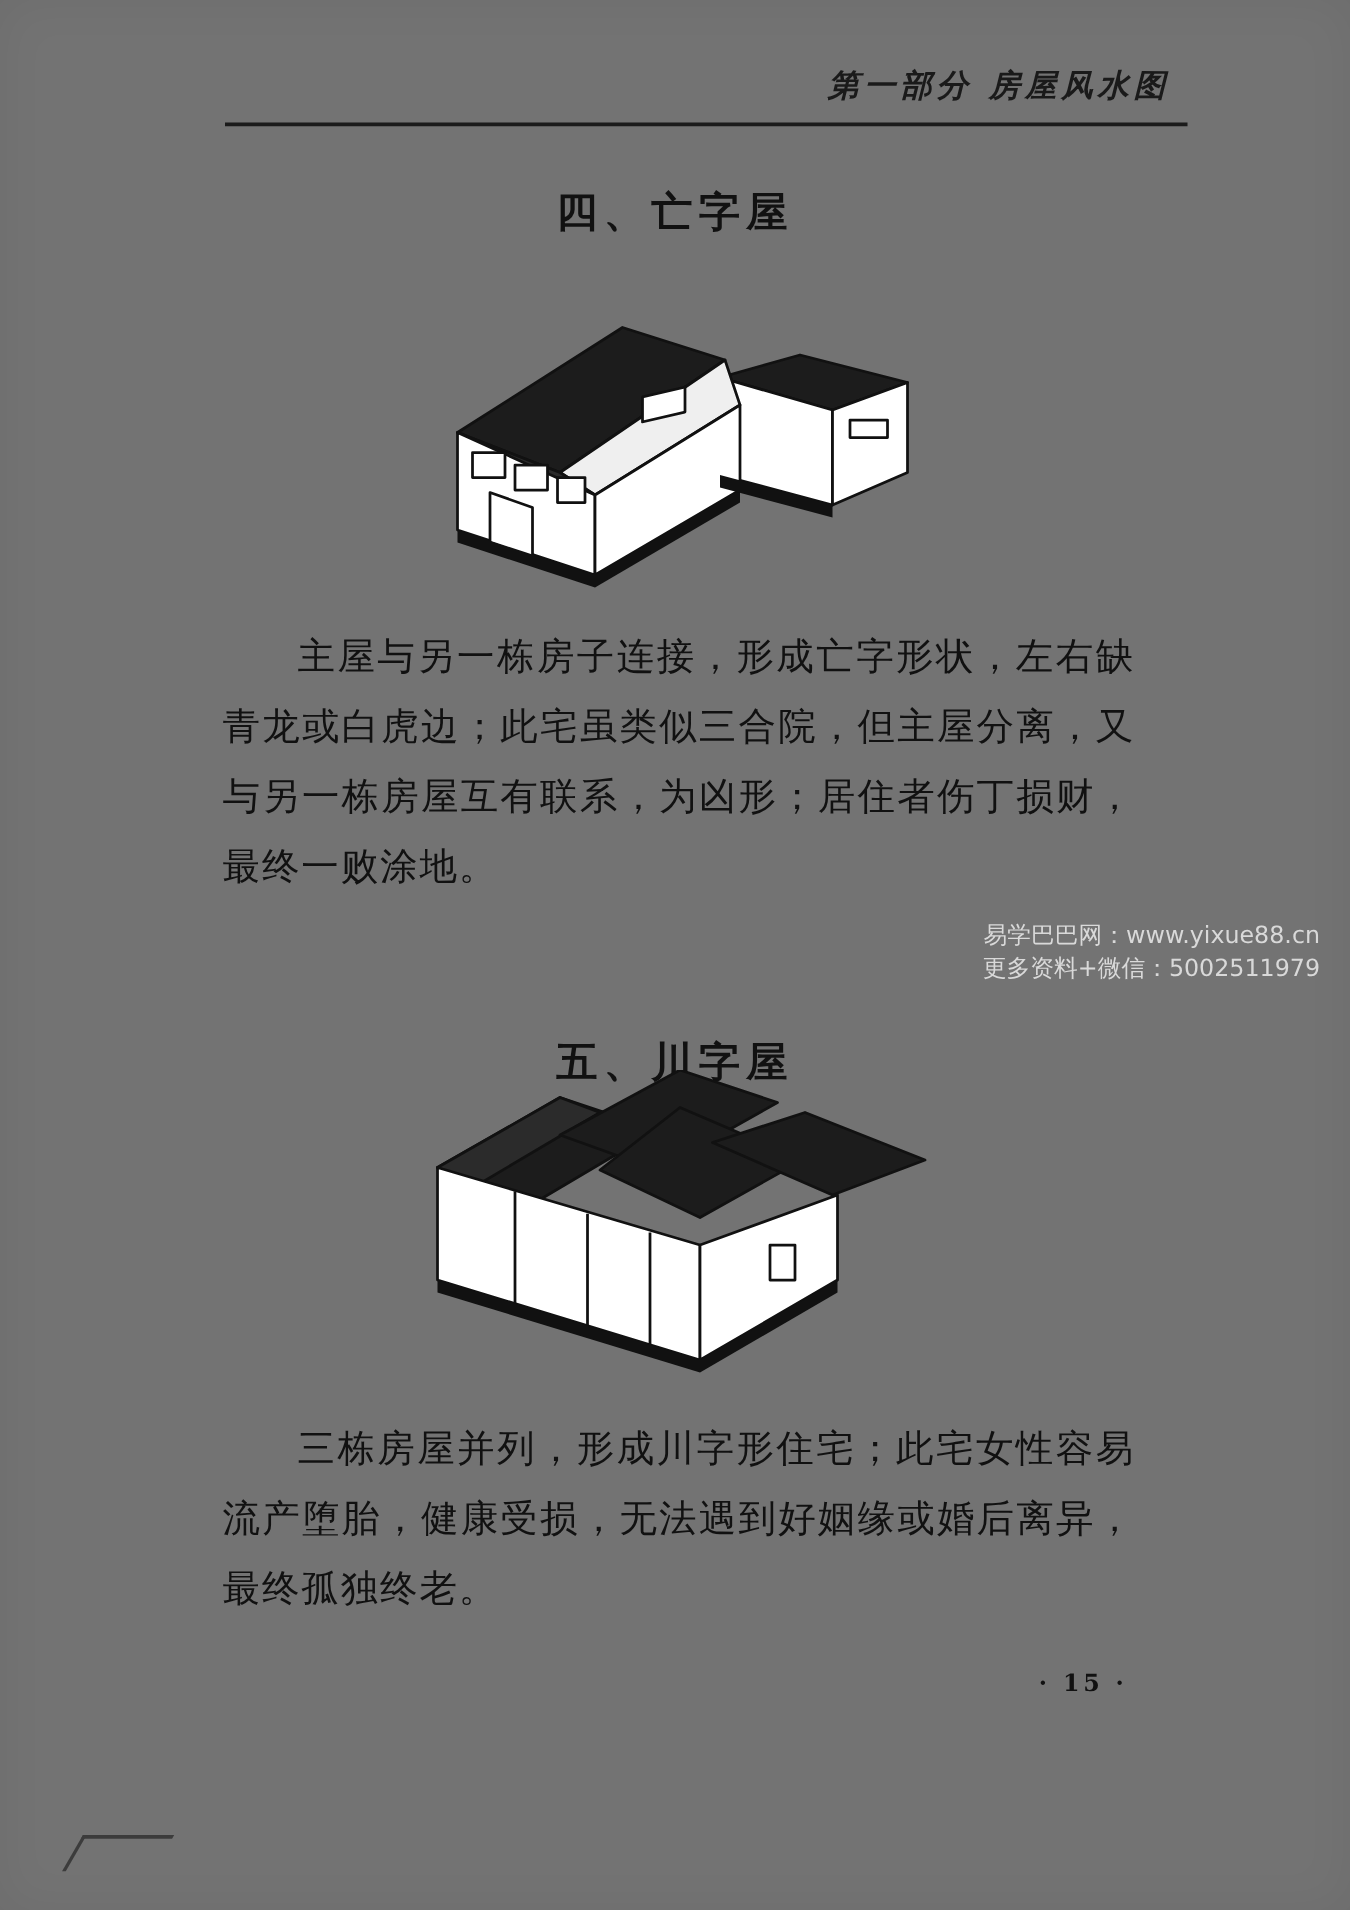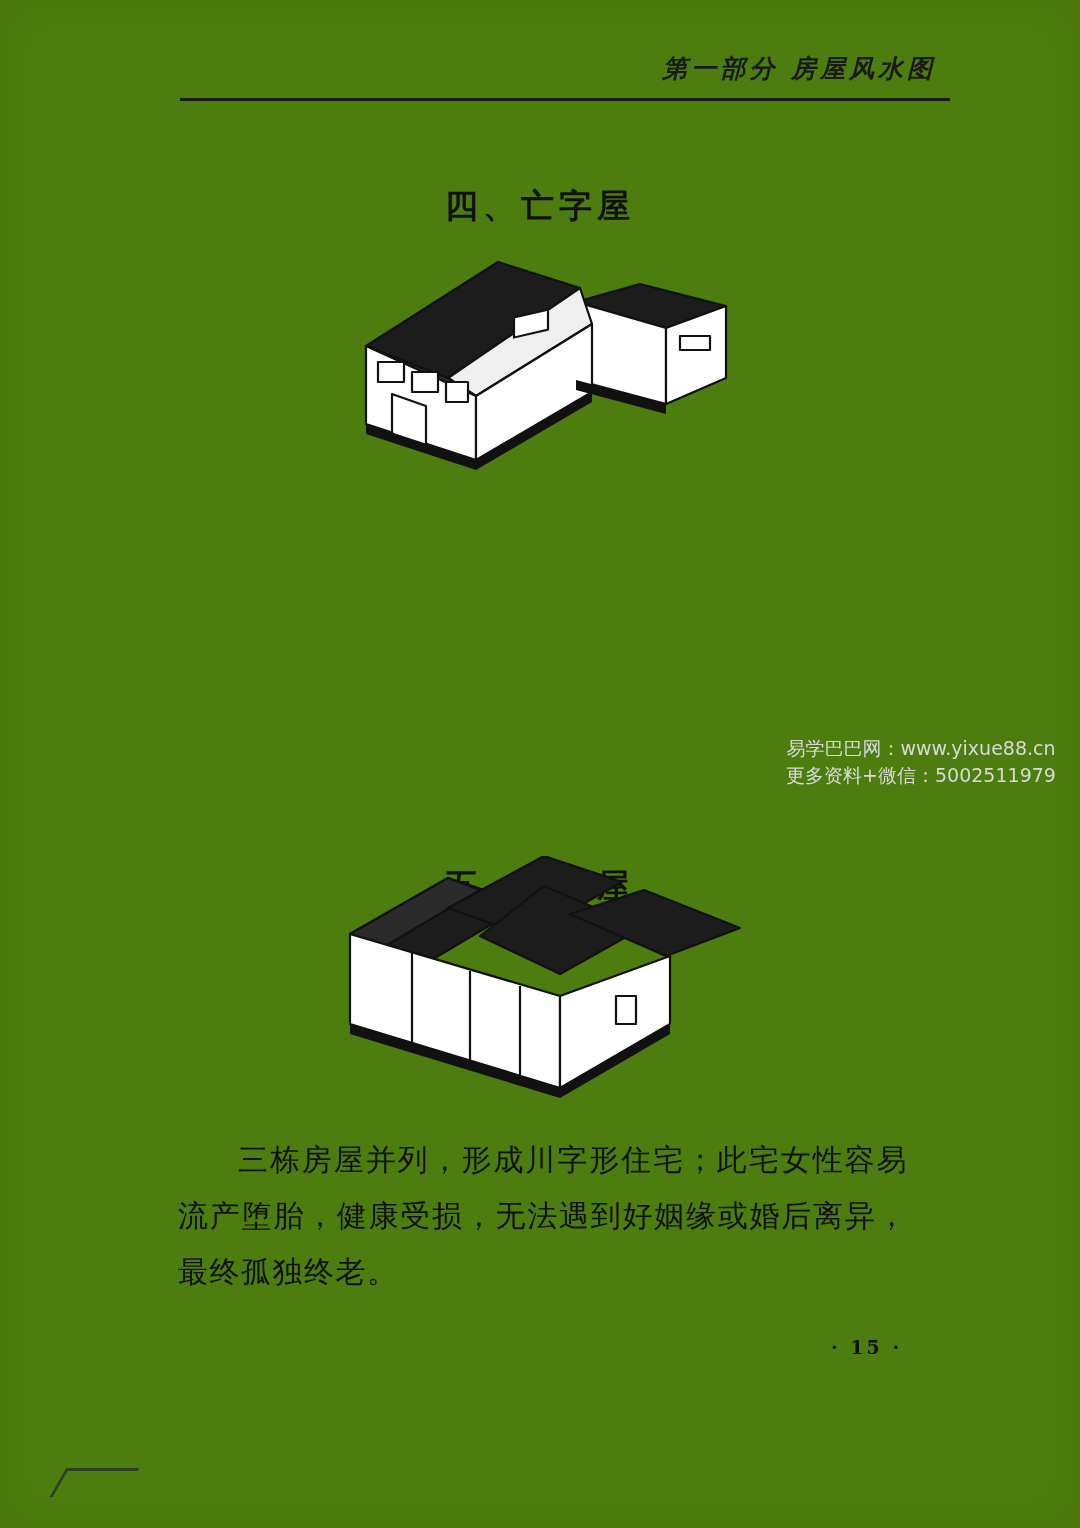--- a/index.html
+++ b/index.html
@@ -11,21 +11,21 @@
     height: 1528px;
     background: #ffffff;
     font-family: "DejaVu Sans", "Liberation Sans", sans-serif;
     color: #111111;
     position: relative;
     overflow: hidden;
   }
   .page {
     position: absolute;
     inset: 0;
-    background: #4d7c0f;
+    background: #737373;
   }
   
   .scan-edge {
     position: absolute;
     inset: 0;
     pointer-events: none;
     box-shadow: inset 0 0 40px rgba(0,0,0,0.05);
   }
   .header {
     position: absolute;
@@ -53,21 +53,20 @@
     height: 3px;
     background: #1b1b1b;
   }
   .section-title {
     text-align: center;
     font-size: 33px;
     font-weight: bold;
     letter-spacing: 5px;
     color: #111;
     font-family: "DejaVu Sans", "Liberation Sans", sans-serif;
-    margin-top: 36px;
   }
   .s1-title { position: absolute; top: 148px; left: 0; right: 0; }
   .s2-title { position: absolute; top: 828px; left: 0; right: 0; font-family: Liberation Serif, serif; }
 
   .figure {
     position: absolute;
     left: 0;
     right: 0;
     display: flex;
     justify-content: center;
@@ -88,21 +87,21 @@
     font-family: "DejaVu Sans", "Liberation Sans", sans-serif;
   }
   .text1 { top: 498px; }
   .text2 { top: 1132px; }
 
   .watermark {
     position: absolute;
     right: 24px;
     top: 735px;
     width: 270px;
-    text-align: center;
+    text-align: right;
     color: #d9d9d9;
     font-size: 19px;
     line-height: 27px;
     font-family: "DejaVu Sans", "Liberation Sans", sans-serif;
     user-select: none;
   }
   .watermark div { white-space: nowrap; }
 
   .page-number {
     position: absolute;
@@ -165,20 +164,21 @@
         <polygon points="146,168 262,96 262,164 146,232" fill="#ffffff"></polygon>
         <rect x="184" y="132" width="34" height="20" fill="#ffffff" transform="skewY(-13)"></rect>
 
         <polygon points="36,196 146,232 146,242 36,206" fill="#111" stroke="none"></polygon>
         <polygon points="146,232 262,164 262,174 146,242" fill="#111" stroke="none"></polygon>
         <polygon points="246,152 336,176 336,186 246,162" fill="#111" stroke="none"></polygon>
       </g>
     </svg>
   </div>
 
+  <div class="body-text text1">主屋与另一栋房子连接，形成亡字形状，左右缺青龙或白虎边；此宅虽类似三合院，但主屋分离，又与另一栋房屋互有联系，为凶形；居住者伤丁损财，最终一败涂地。</div>
 
   <div class="watermark">
     <div>易学巴巴网：www.yixue88.cn</div>
     <div>更多资料+微信：5002511979</div>
   </div>
 
   <div class="section-title s2-title">五、川字屋</div>
 
   <div class="figure fig2">
     <svg width="420" height="250" viewBox="0 0 420 250">

